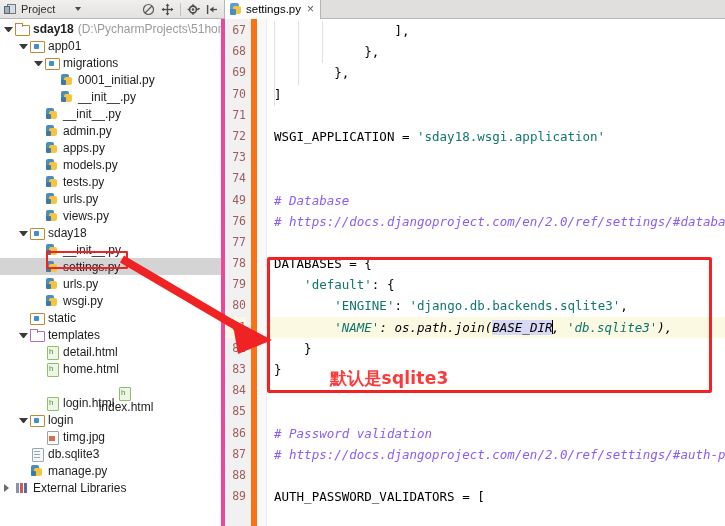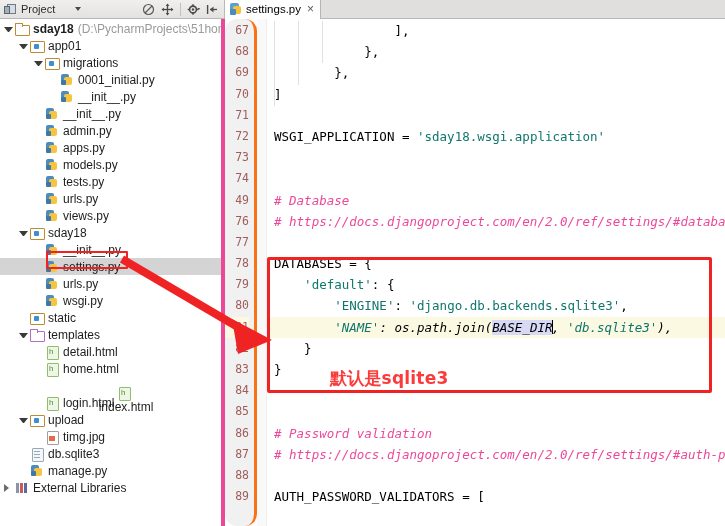--- a/index.html
+++ b/index.html
@@ -215,28 +215,27 @@
     flex: 1;
     display: flex;
     background: #ffffff;
     position: relative;
     overflow: hidden;
     min-width: 0;
   }
   .gutter {
     width: 32px; flex: 0 0 32px;
     background: #f1f1f1;
-    border-right: 3px solid #f97316;
+    border-right: 6px solid #f97316;
     text-align: right;
     padding-right: 5px;
     font-family: "DejaVu Sans Mono", monospace;
     font-size: 11.5px;
     color: #a05c5c;
     padding-top: 1px;
-    border-radius: 12px;
   }
   .gutter .gl { height: 21.2px; line-height: 21.2px; }
   .gutter .gl.cur { background: #fcf9e3; }
 
   .foldcol {
     width: 10px; flex: 0 0 10px;
     background: #f9f9f9;
     border-right: 1px solid #eeeeee;
   }
 
@@ -255,21 +254,21 @@
     white-space: pre;
     position: relative;
     color: #000000;
   }
   .cl.cur {
     background: #fcf9e3;
     margin-left: -7px; padding-left: 7px; font-style: italic;
   }
   .kw { color: #000000; }
   .str { color: #0f766e; }
-  .cmt { color: #ec4899; font-style: italic; }
+  .cmt { color: #8b5cf6; font-style: italic; }
   .sel-hl { background: #d7d9f5; }
   .caret {
     display: inline-block;
     width: 0; border-left: 1.6px solid #000;
     height: 14px; vertical-align: -2px;
     margin: 0 -0.8px;
   }
 
   
   .iguide {
@@ -545,21 +544,21 @@
           <span class="tname">index.html</span>
         </div>
         <div class="trow" style="padding-left: 34px;">
           <span class="twist none"></span>
           <span class="ic html"></span>
           <span class="tname">login.html</span>
         </div>
         <div class="trow" style="padding-left: 19px;">
           <span class="twist open"></span>
           <span class="ic modfolder"></span>
-          <span class="tname">upload</span>
+          <span class="tname">login</span>
         </div>
         <div class="trow" style="padding-left: 34px;">
           <span class="twist none"></span>
           <span class="ic image"></span>
           <span class="tname">timg.jpg</span>
         </div>
         <div class="trow" style="padding-left: 19px;">
           <span class="twist none"></span>
           <span class="ic file"></span>
           <span class="tname">db.sqlite3</span>

